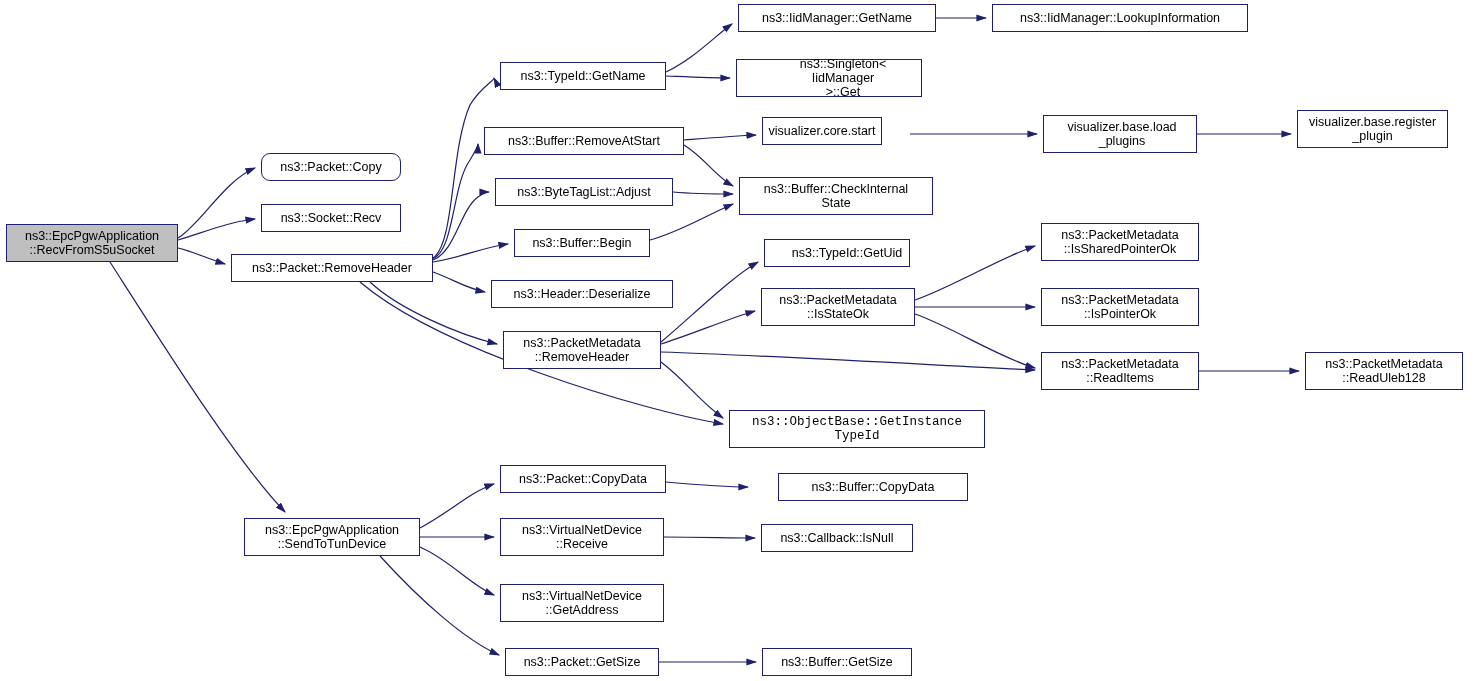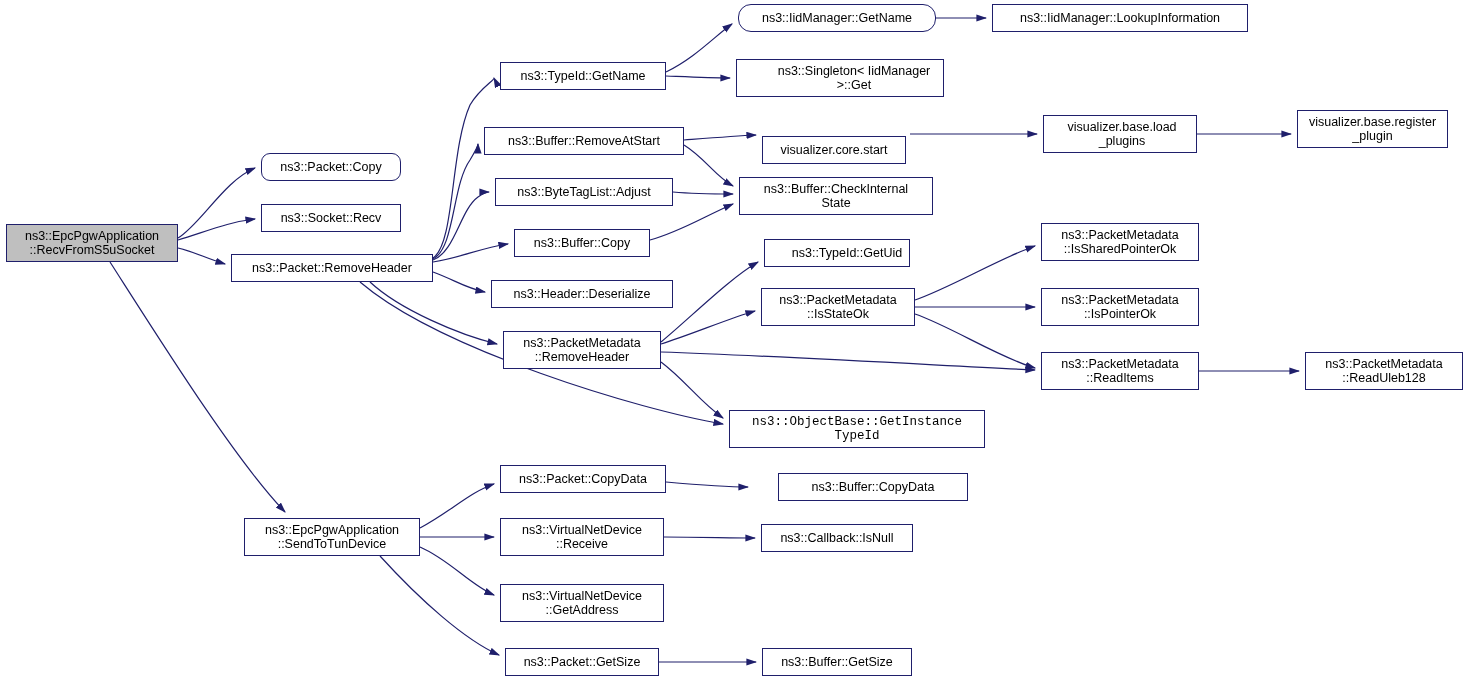--- a/index.html
+++ b/index.html
@@ -96,28 +96,28 @@
       <div class="node highlight" style="left: 6px; top: 224px; width: 172px; height: 38px;">ns3::EpcPgwApplication
 ::RecvFromS5uSocket</div>
       <div class="node" style="left: 261px; top: 153px; width: 140px; height: 28px; border-radius: 9px;">ns3::Packet::Copy</div>
       <div class="node" style="left: 261px; top: 204px; width: 140px; height: 28px;">ns3::Socket::Recv</div>
       <div class="node" style="left: 231px; top: 254px; width: 202px; height: 28px;">ns3::Packet::RemoveHeader</div>
       <div class="node" style="left: 244px; top: 518px; width: 176px; height: 38px;">ns3::EpcPgwApplication
 ::SendToTunDevice</div>
       <div class="node" style="left: 500px; top: 62px; width: 166px; height: 28px;">ns3::TypeId::GetName</div>
       <div class="node" style="left: 484px; top: 127px; width: 200px; height: 28px;">ns3::Buffer::RemoveAtStart</div>
       <div class="node" style="left: 495px; top: 178px; width: 178px; height: 28px;">ns3::ByteTagList::Adjust</div>
-      <div class="node" style="left: 514px; top: 229px; width: 136px; height: 28px;">ns3::Buffer::Copy</div>
+      <div class="node" style="left: 514px; top: 229px; width: 136px; height: 28px;">ns3::Buffer::Begin</div>
       <div class="node" style="left: 491px; top: 280px; width: 182px; height: 28px;">ns3::Header::Deserialize</div>
       <div class="node" style="left: 503px; top: 331px; width: 158px; height: 38px;">ns3::PacketMetadata
 ::RemoveHeader</div>
-      <div class="node" style="left: 738px; top: 4px; width: 198px; height: 28px; border-radius: 13px;">ns3::IidManager::GetName</div>
-      <div class="node" style="left: 736px; top: 59px; width: 208px; height: 38px; padding-left: 32px;">ns3::Singleton&lt; IidManager
+      <div class="node" style="left: 738px; top: 4px; width: 198px; height: 28px;">ns3::IidManager::GetName</div>
+      <div class="node" style="left: 736px; top: 59px; width: 186px; height: 38px; padding-left: 32px;">ns3::Singleton&lt; IidManager
 &gt;::Get</div>
-      <div class="node" style="left: 762px; top: 136px; width: 144px; height: 28px;">visualizer.core.start</div>
+      <div class="node" style="left: 762px; top: 117px; width: 120px; height: 28px;">visualizer.core.start</div>
       <div class="node" style="left: 739px; top: 177px; width: 194px; height: 38px;">ns3::Buffer::CheckInternal
 State</div>
       <div class="node" style="left: 764px; top: 239px; width: 146px; height: 28px; padding-left: 24px;">ns3::TypeId::GetUid</div>
       <div class="node" style="left: 761px; top: 288px; width: 154px; height: 38px;">ns3::PacketMetadata
 ::IsStateOk</div>
       <div class="node" style="left: 729px; top: 410px; width: 256px; height: 38px; font-family: Liberation Mono, monospace;">ns3::ObjectBase::GetInstance
 TypeId</div>
       <div class="node" style="left: 992px; top: 4px; width: 256px; height: 28px;">ns3::IidManager::LookupInformation</div>
       <div class="node" style="left: 1043px; top: 115px; width: 154px; height: 38px; padding-left: 8px;">visualizer.base.load
 _plugins</div>

